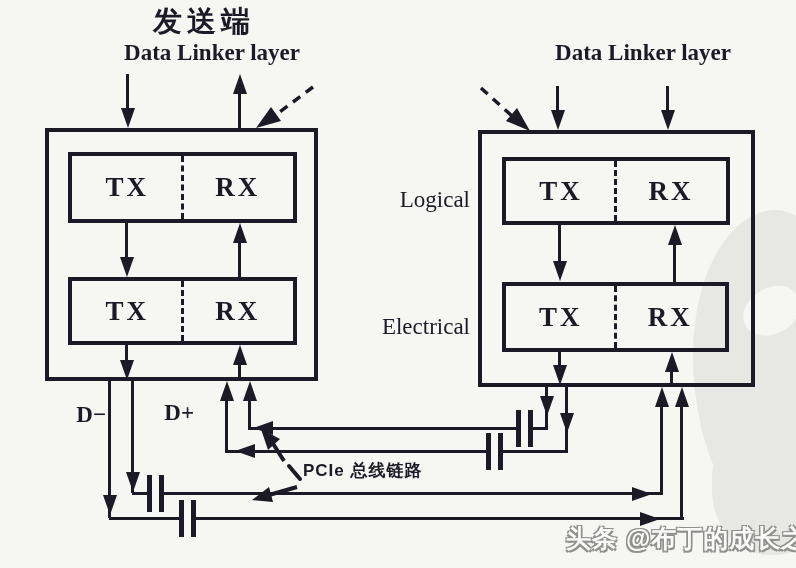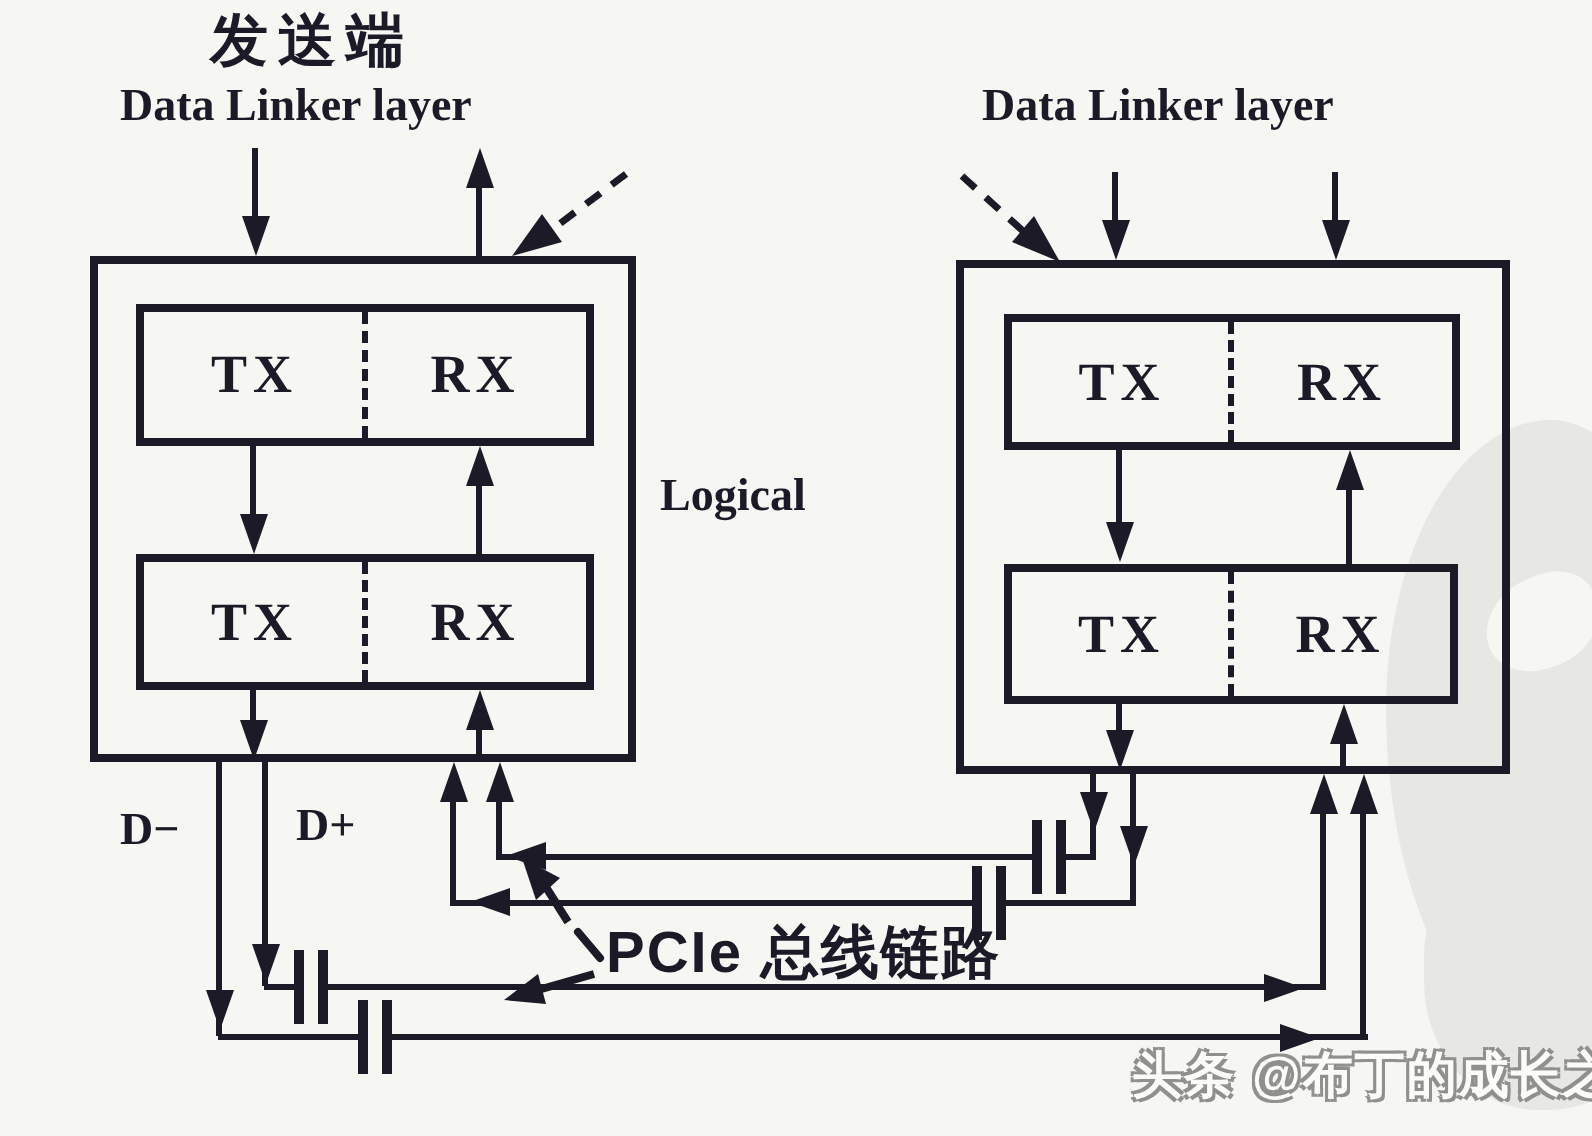--- a/index.html
+++ b/index.html
@@ -8,26 +8,26 @@
     --blob:#e7e7e4;
     --wmt:#fbfbfa;
     --wmo:#90908d;
   }
   html,body{margin:0;padding:0;background:#ddd;}
   #canvas{
     position:relative;width:796px;height:568px;background:var(--bg);
     overflow:hidden;font-family:"Liberation Serif",serif;color:var(--line);
   }
   
-  .t{position:absolute;text-align:left;white-space:nowrap;line-height:1.1;}
+  .t{position:absolute;text-align:right;white-space:nowrap;line-height:1.1;}
   .cjk{font-family:"Liberation Sans",sans-serif;font-weight:700;font-size:29px;letter-spacing:5px;}
   .en{font-family:"Liberation Serif",serif;font-weight:700;font-size:23px;}
-  .mid{font-family:"Liberation Serif",serif;font-weight:700;font-size:23px;margin-top:48px;}
+  .mid{font-family:"Liberation Serif",serif;font-weight:400;font-size:23px;}
   .sig{font-family:"Liberation Serif",serif;font-weight:700;font-size:23px;}
-  .bus{font-family:"Liberation Sans",sans-serif;font-weight:700;font-size:29px;letter-spacing:1px;}
+  .bus{font-family:"Liberation Sans",sans-serif;font-weight:700;font-size:17px;letter-spacing:1px;}
   .wm{font-family:"Liberation Sans",sans-serif;font-weight:700;font-size:25px;letter-spacing:1px;
       color:var(--wmt);
       text-shadow:-1.5px -1.5px 0 var(--wmo),1.5px -1.5px 0 var(--wmo),
                   -1.5px 1.5px 0 var(--wmo),1.5px 1.5px 0 var(--wmo);}
   
   .box{position:absolute;border:4px solid var(--line);box-sizing:border-box;background:transparent;}
   .ibox{position:absolute;border:4px solid var(--line);box-sizing:border-box;display:flex;}
   .cell{flex:1;display:flex;align-items:center;justify-content:center;
         font-family:"Liberation Serif",serif;font-weight:600;font-size:27px;letter-spacing:3px;}
   .divider{position:absolute;top:0;bottom:0;left:calc(50% - 2px);border-left:3px dashed var(--line);}
@@ -55,20 +55,21 @@
   <div class="blob" style="left:693px;top:210px;width:150px;height:320px;border-radius:55% 45% 40% 60% / 45% 40% 60% 55%;"></div>
   <div class="blob" style="left:712px;top:420px;width:120px;height:135px;border-radius:45% 55% 50% 50%;"></div>
   <div style="position:absolute;left:742px;top:288px;width:58px;height:46px;background:var(--bg);
               border-radius:60% 40% 55% 45%;transform:rotate(-18deg);"></div>
 
   <div class="t cjk" style="left:105px;top:6px;width:150px;">发送端</div>
   <div class="t en" style="left:60px;top:40px;width:240px;">Data Linker layer</div>
   <div class="t en" style="left:491px;top:40px;width:240px;">Data Linker layer</div>
 
   <div class="t mid" style="left:330px;top:187px;width:140px;">Logical</div>
+  <div class="t mid" style="left:330px;top:314px;width:140px;">Electrical</div>
 
   <div class="box" style="left:45px;top:128px;width:273px;height:253px;"></div>
   <div class="ibox" style="left:68px;top:152px;width:229px;height:71px;">
     <div class="cell">TX</div>
     <div class="cell">RX</div>
     <div class="divider"></div>
   </div>
   <div class="ibox" style="left:68px;top:277px;width:229px;height:68px;">
     <div class="cell">TX</div>
     <div class="cell">RX</div>

